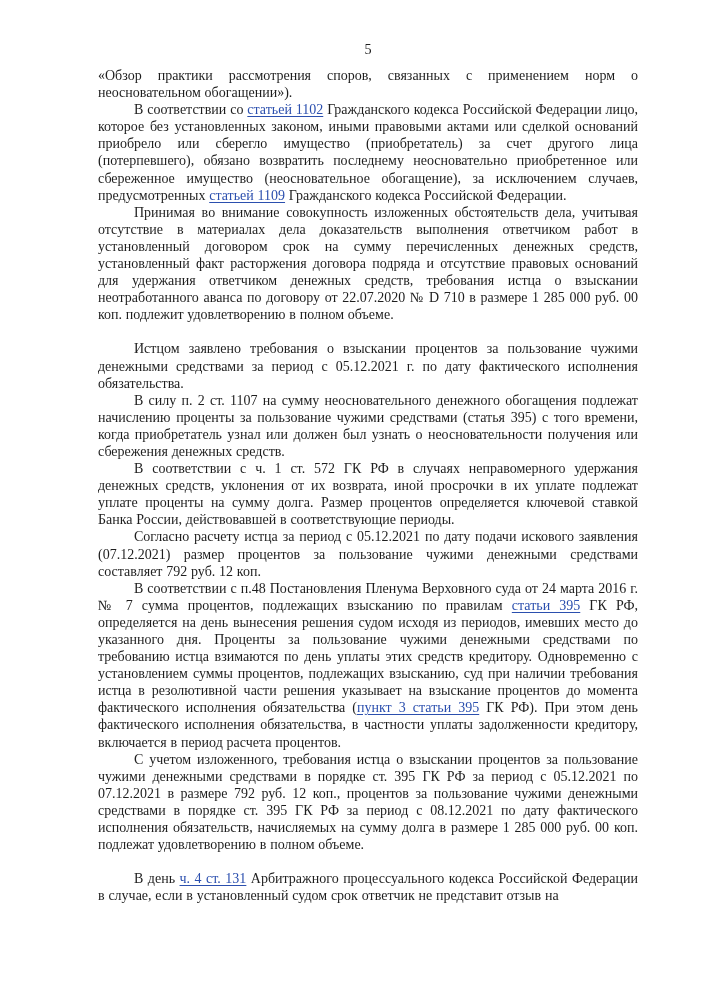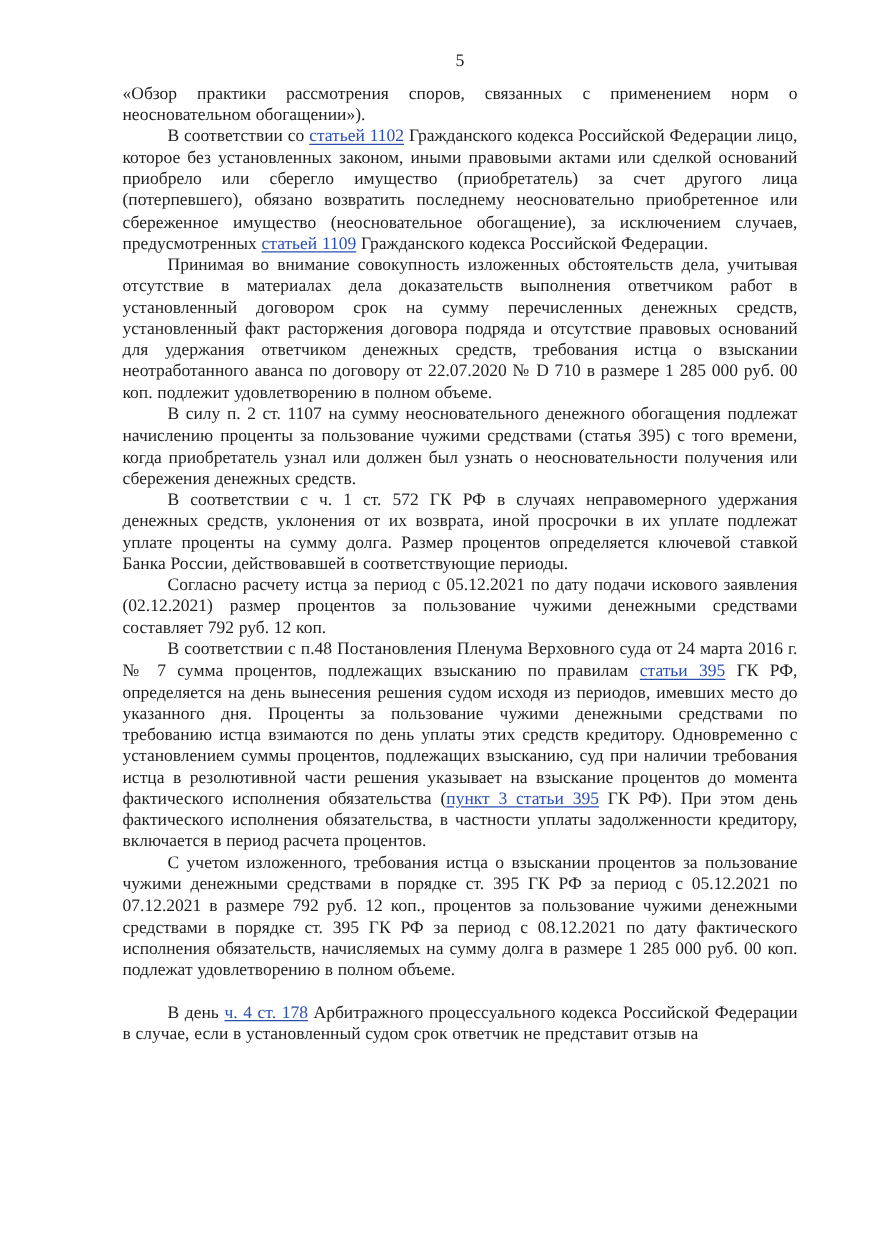--- a/index.html
+++ b/index.html
@@ -52,20 +52,21 @@
 </style>
 </head>
 <body>
 
 <div class="page">
   <div class="page-number">5</div>
   <div class="body-text" id="doc-body">
       <p class="para"><span>«Обзор практики рассмотрения споров, связанных с применением норм о неосновательном обогащении»).</span></p>
       <p class="para indent"><span>В соответствии со </span><a class="doc-link" href="#">статьей 1102</a><span> Гражданского кодекса Российской Федерации лицо, которое без установленных законом, иными правовыми актами или сделкой оснований приобрело или сберегло имущество (приобретатель) за счет другого лица (потерпевшего), обязано возвратить последнему неосновательно приобретенное или сбереженное имущество (неосновательное обогащение), за исключением случаев, предусмотренных </span><a class="doc-link" href="#">статьей 1109</a><span> Гражданского кодекса Российской Федерации.</span></p>
       <p class="para indent"><span>Принимая во внимание совокупность изложенных обстоятельств дела, учитывая отсутствие в материалах дела доказательств выполнения ответчиком работ в установленный договором срок на сумму перечисленных денежных средств, установленный факт расторжения договора подряда и отсутствие правовых оснований для удержания ответчиком денежных средств, требования истца о взыскании неотработанного аванса по договору от 22.07.2020 № D 710 в размере 1 285 000 руб. 00 коп. подлежит удовлетворению в полном объеме.</span></p>
+      <p class="para indent gap"><span>Истцом заявлено требования о взыскании процентов за пользование чужими денежными средствами за период с 05.12.2021 г. по дату фактического исполнения обязательства.</span></p>
       <p class="para indent"><span>В силу п. 2 ст. 1107 на сумму неосновательного денежного обогащения подлежат начислению проценты за пользование чужими средствами (статья 395) с того времени, когда приобретатель узнал или должен был узнать о неосновательности получения или сбережения денежных средств.</span></p>
       <p class="para indent"><span>В соответствии с ч. 1 ст. 572 ГК РФ в случаях неправомерного удержания денежных средств, уклонения от их возврата, иной просрочки в их уплате подлежат уплате проценты на сумму долга. Размер процентов определяется ключевой ставкой Банка России, действовавшей в соответствующие периоды.</span></p>
-      <p class="para indent"><span>Согласно расчету истца за период с 05.12.2021 по дату подачи искового заявления (02.12.2021) размер процентов за пользование чужими денежными средствами составляет 792 руб. 12 коп.</span></p>
+      <p class="para indent"><span>Согласно расчету истца за период с 05.12.2021 по дату подачи искового заявления (07.12.2021) размер процентов за пользование чужими денежными средствами составляет 792 руб. 12 коп.</span></p>
       <p class="para indent"><span>В соответствии с п.48 Постановления Пленума Верховного суда от 24 марта 2016 г. № 7 сумма процентов, подлежащих взысканию по правилам </span><a class="doc-link" href="#">статьи 395</a><span> ГК РФ, определяется на день вынесения решения судом исходя из периодов, имевших место до указанного дня. Проценты за пользование чужими денежными средствами по требованию истца взимаются по день уплаты этих средств кредитору. Одновременно с установлением суммы процентов, подлежащих взысканию, суд при наличии требования истца в резолютивной части решения указывает на взыскание процентов до момента фактического исполнения обязательства (</span><a class="doc-link" href="#">пункт 3 статьи 395</a><span> ГК РФ). При этом день фактического исполнения обязательства, в частности уплаты задолженности кредитору, включается в период расчета процентов.</span></p>
       <p class="para indent"><span>С учетом изложенного, требования истца о взыскании процентов за пользование чужими денежными средствами в порядке ст. 395 ГК РФ за период с 05.12.2021 по 07.12.2021 в размере 792 руб. 12 коп., процентов за пользование чужими денежными средствами в порядке ст. 395 ГК РФ за период с 08.12.2021 по дату фактического исполнения обязательств, начисляемых на сумму долга в размере 1 285 000 руб. 00 коп. подлежат удовлетворению в полном объеме.</span></p>
-      <p class="para indent gap"><span>В день </span><a class="doc-link" href="#">ч. 4 ст. 178</a><span> Арбитражного процессуального кодекса Российской Федерации в случае, если в установленный судом срок ответчик не представит отзыв на</span></p>
+      <p class="para indent gap"><span>В день </span><a class="doc-link" href="#">ч. 4 ст. 131</a><span> Арбитражного процессуального кодекса Российской Федерации в случае, если в установленный судом срок ответчик не представит отзыв на</span></p>
     </div>
 </div>
 
 </body></html>

